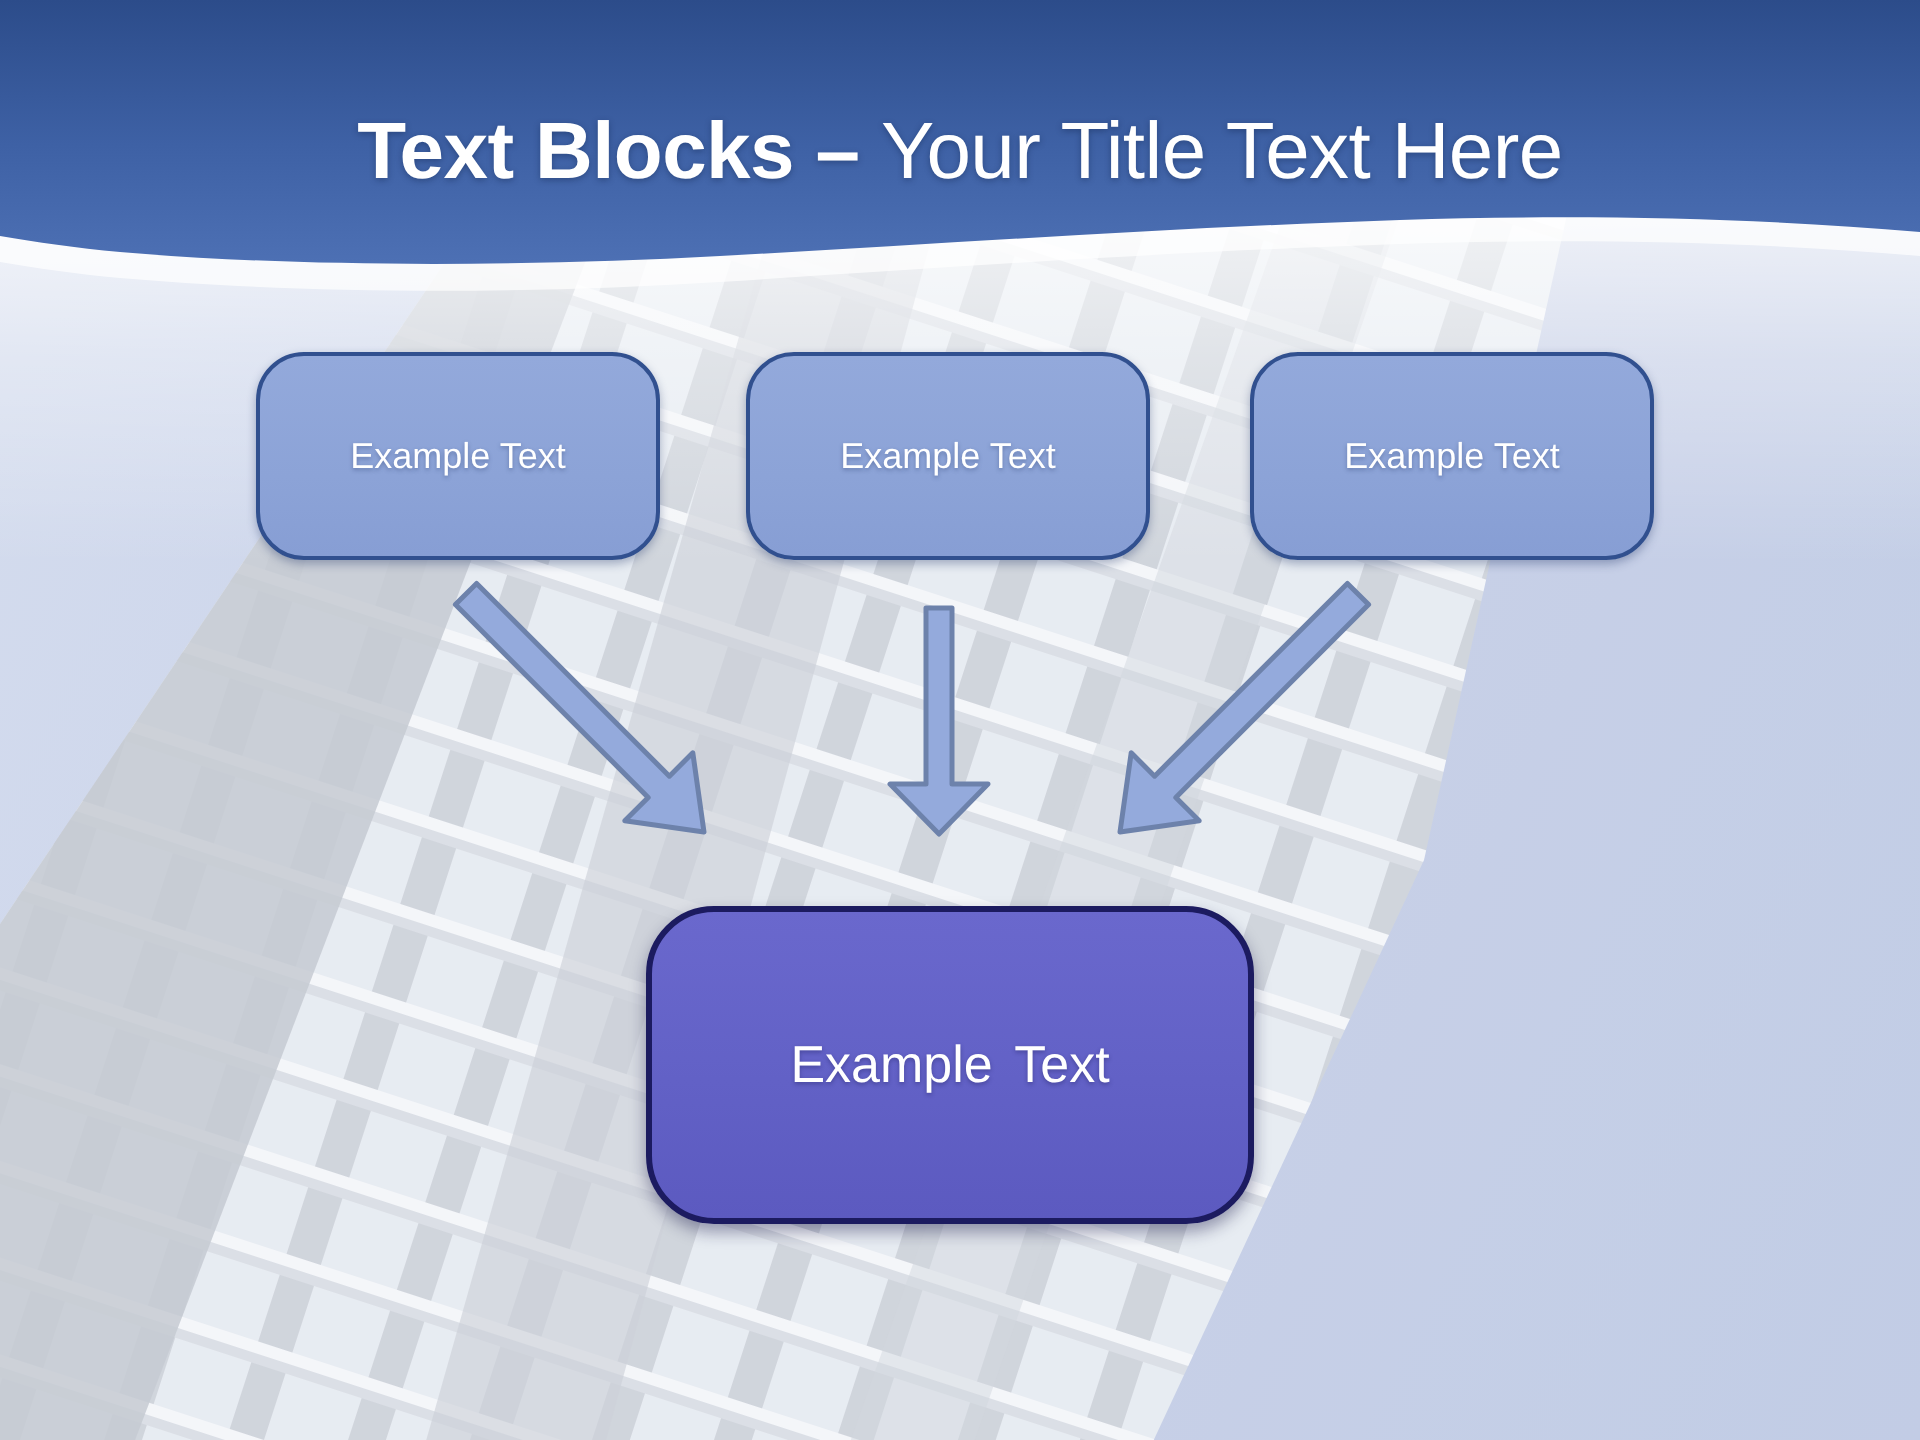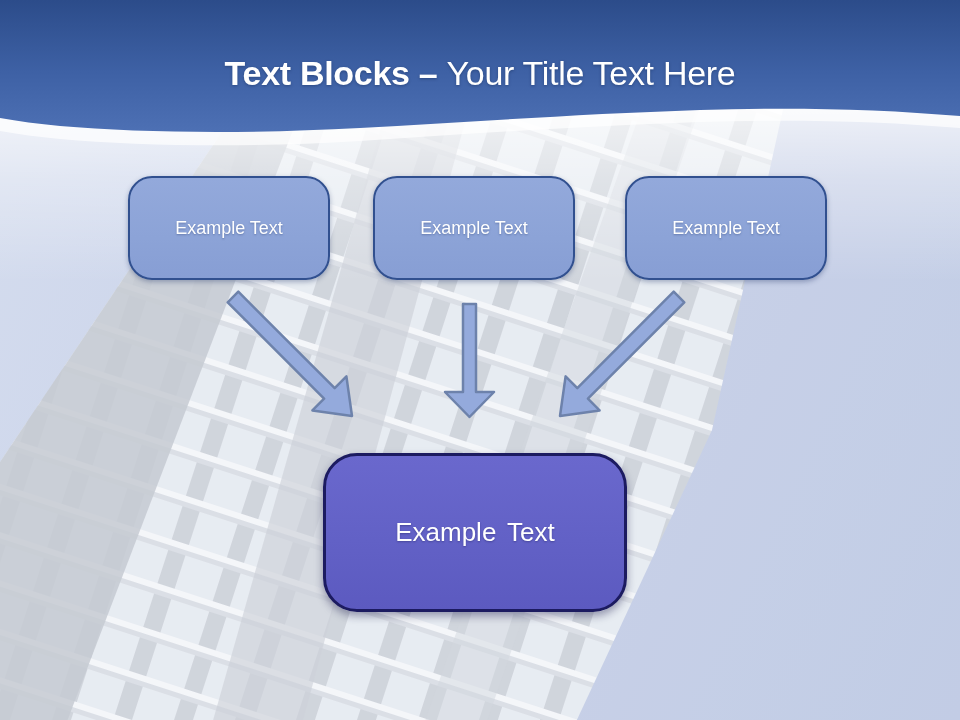--- a/index.html
+++ b/index.html
@@ -12,21 +12,21 @@
   .bg-photo{position:absolute;inset:0;}
   .bg-wash{
     position:absolute;left:0;right:0;top:92px;height:190px;
     background:linear-gradient(180deg,rgba(255,255,255,.78) 0%,rgba(255,255,255,.35) 45%,rgba(255,255,255,0) 100%);
     pointer-events:none;
   }
   
   .header-svg{position:absolute;top:0;left:0;}
   .slide-title{
     position:absolute;top:54px;left:0;right:0;
-    text-align:center;color:#ffffff;font-size:34px;letter-spacing:-0.3px;
+    text-align:center;color:#ffffff;font-size:40px;letter-spacing:-0.3px;
     text-shadow:0 1px 3px rgba(10,25,60,.35);white-space:nowrap;
   }
   .slide-title .t-bold{font-weight:700;}
   .slide-title .t-reg{font-weight:400;}
   
   .tblock{
     position:absolute;top:176px;width:202px;height:104px;
     background:linear-gradient(180deg,#93a9db 0%,#8ca3d7 60%,#879ed4 100%);
     border:2.5px solid #31508f;border-radius:24px;
     display:flex;align-items:center;justify-content:center;

